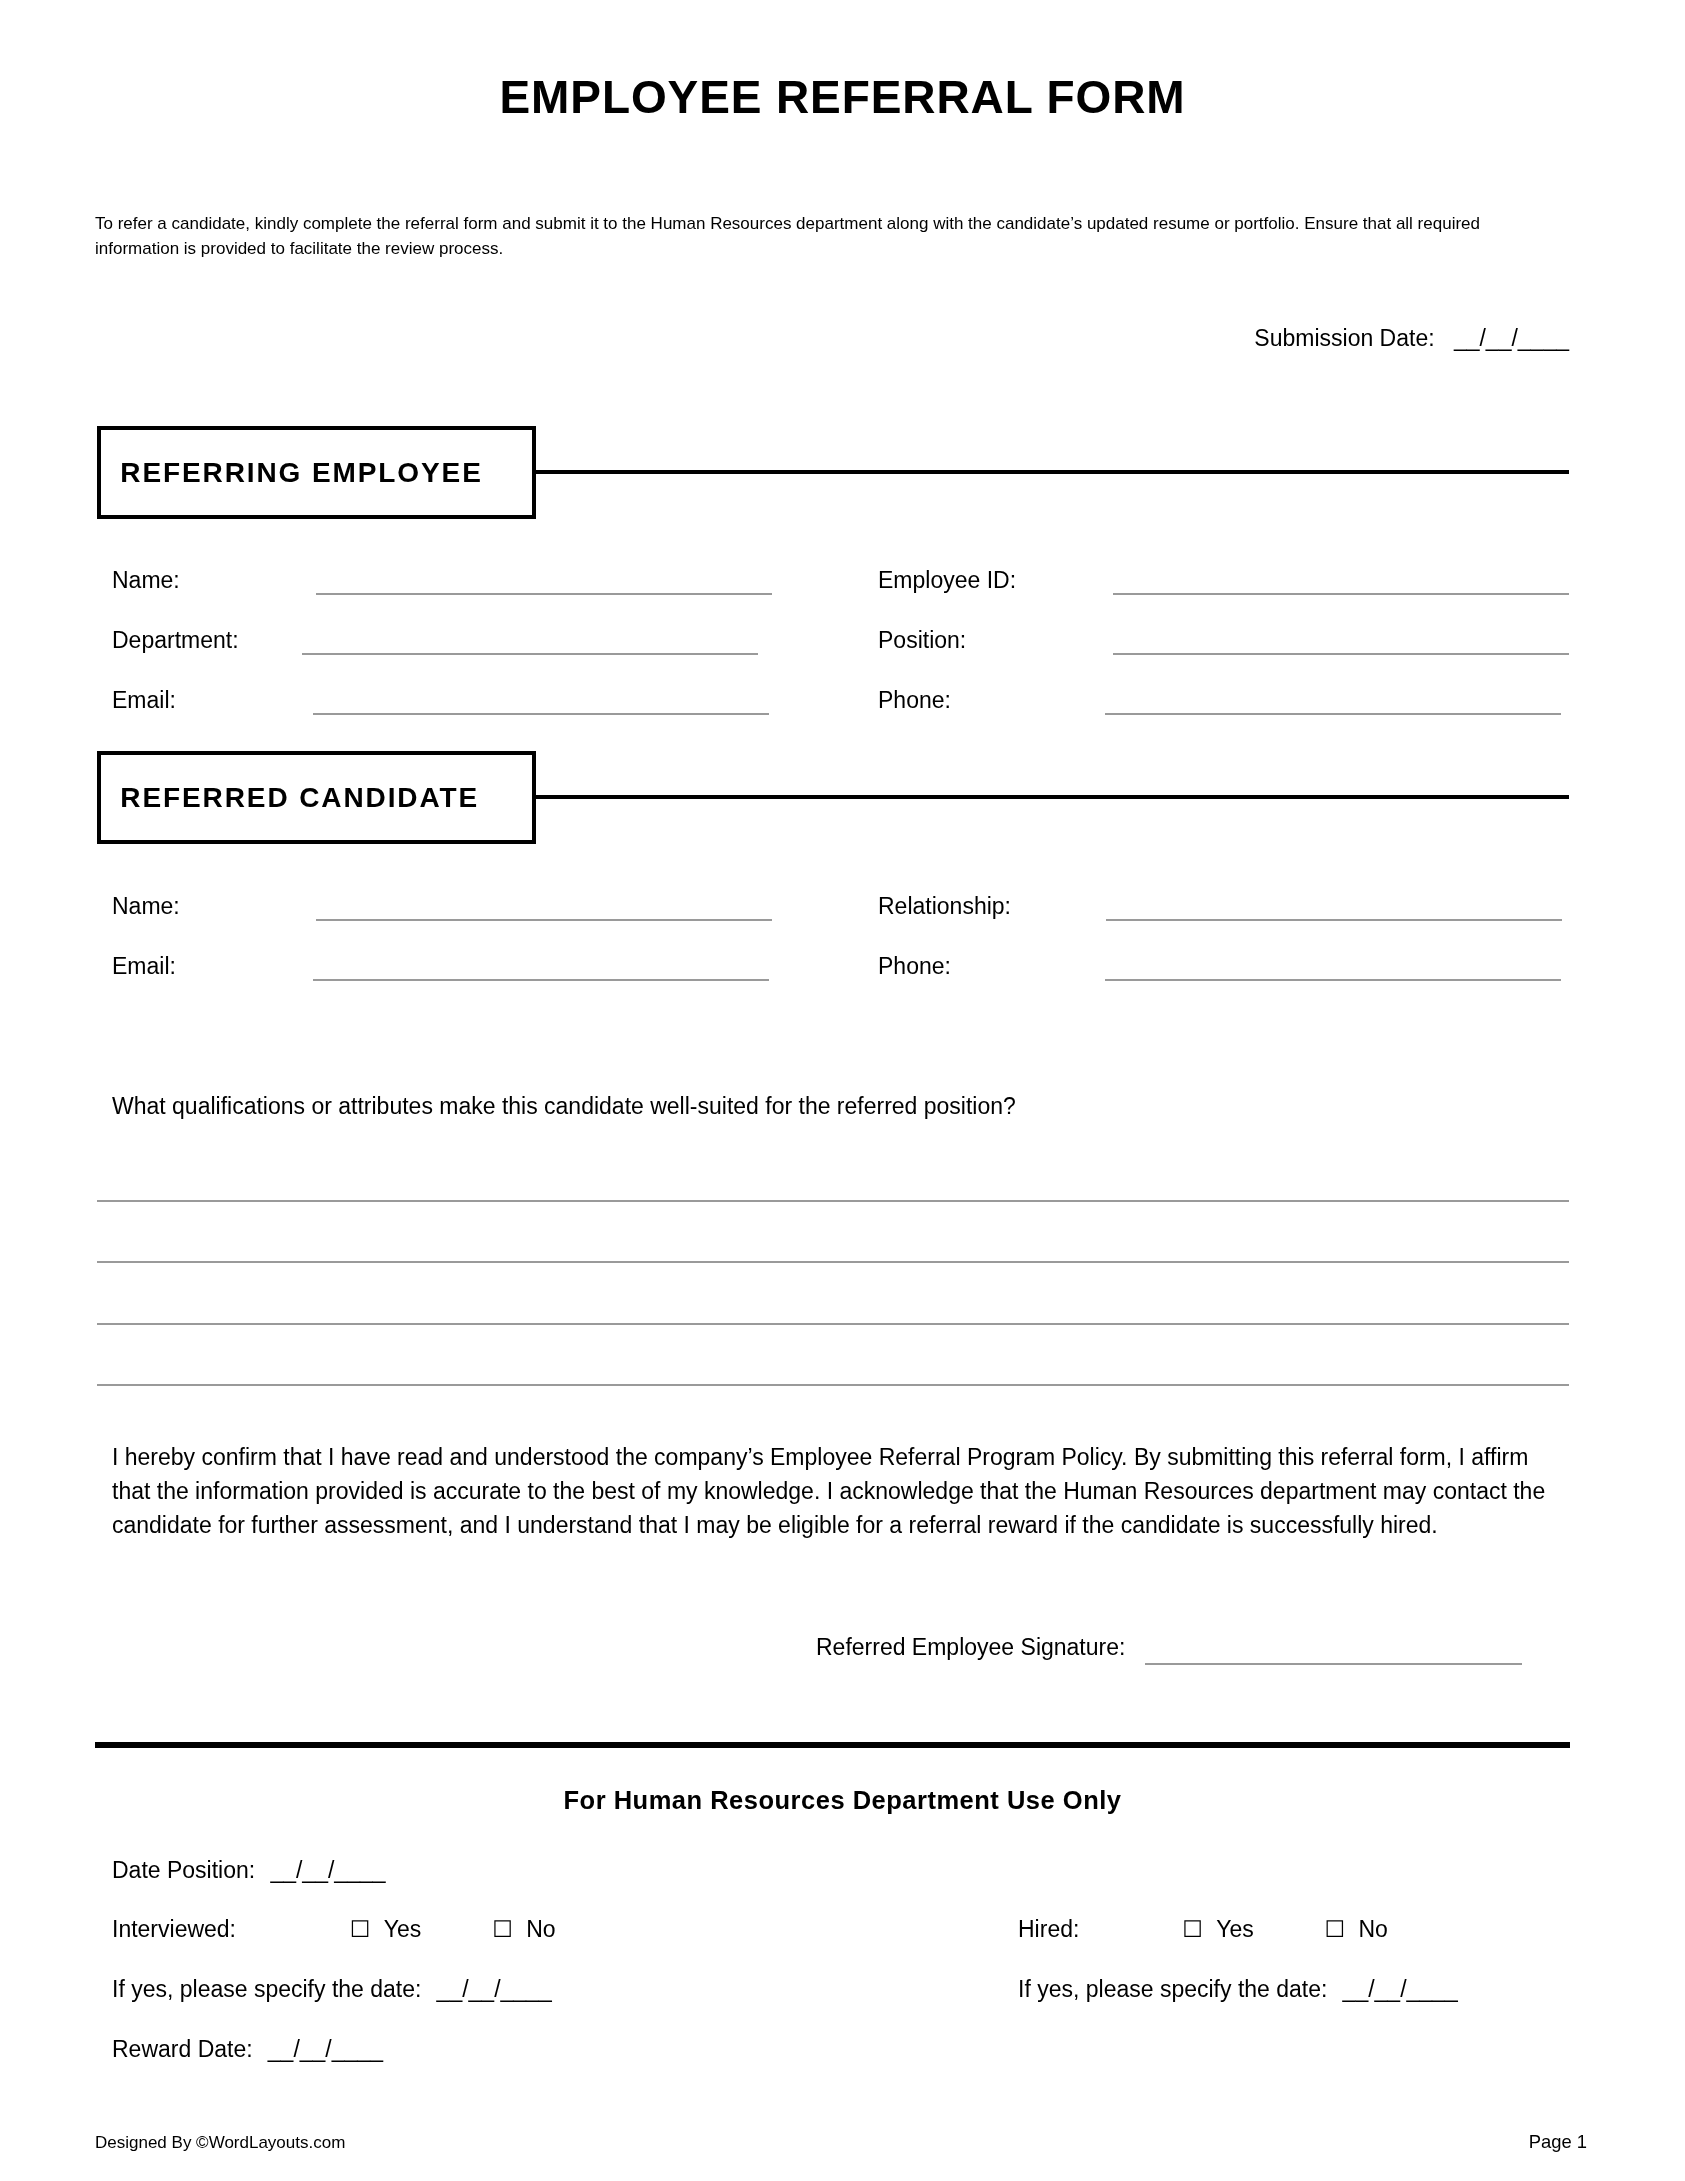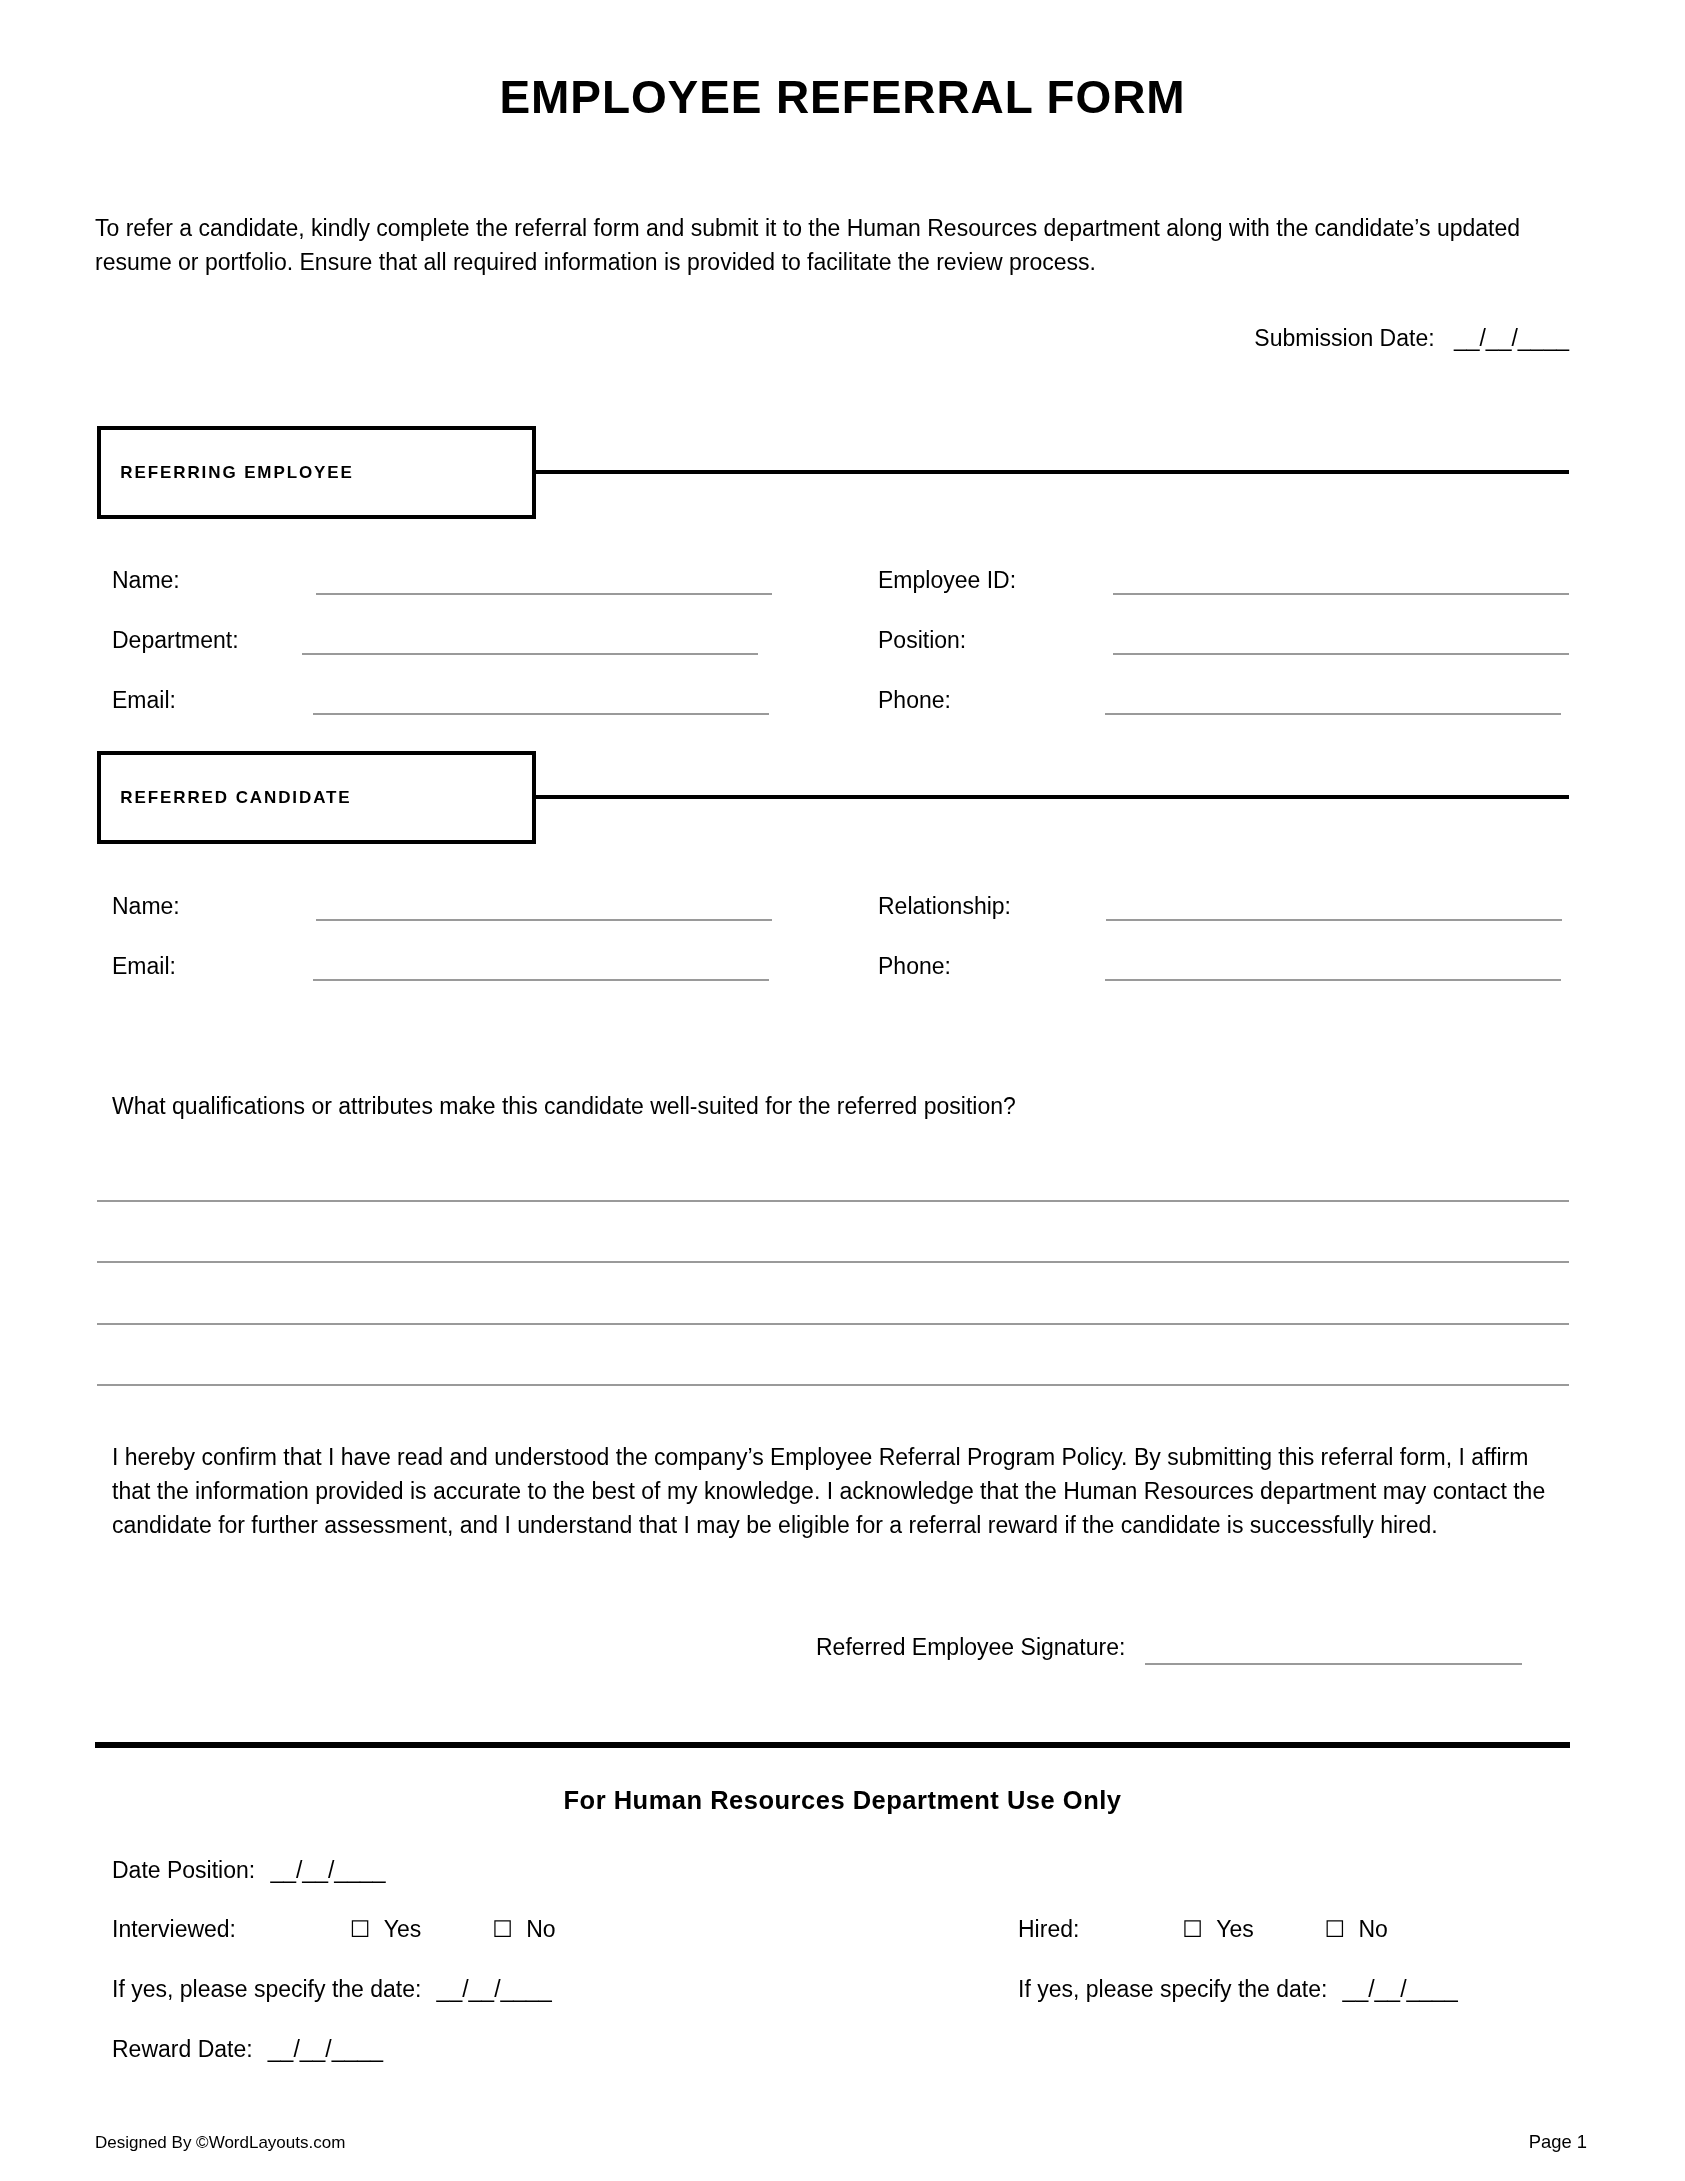--- a/index.html
+++ b/index.html
@@ -29,21 +29,21 @@
     letter-spacing: 0.9px;
     line-height: 1.1;
   }
 
   
   .intro {
     position: absolute;
     top: 211px;
     left: 95px;
     width: 1440px;
-    font-size: 23px;
+    font-size: 17px;
     line-height: 1.48;
     text-align: left;
   }
 
   
   .submission-row {
     position: absolute;
     top: 325px;
     left: 0;
     width: 1569px;
@@ -69,21 +69,21 @@
     top: 0;
     width: 439px;
     height: 93px;
     border: 4.4px solid #000;
     box-sizing: border-box;
     display: flex;
     align-items: center;
   }
   .section-head .box span {
     padding-left: 19.3px;
-    font-size: 17px;
+    font-size: 28px;
     font-weight: bold;
     letter-spacing: 1.9px;
   }
   .section-head .rule {
     position: absolute;
     left: 439px;
     top: 44px;
     width: 1033px;
     height: 4.4px;
     background: #000;

